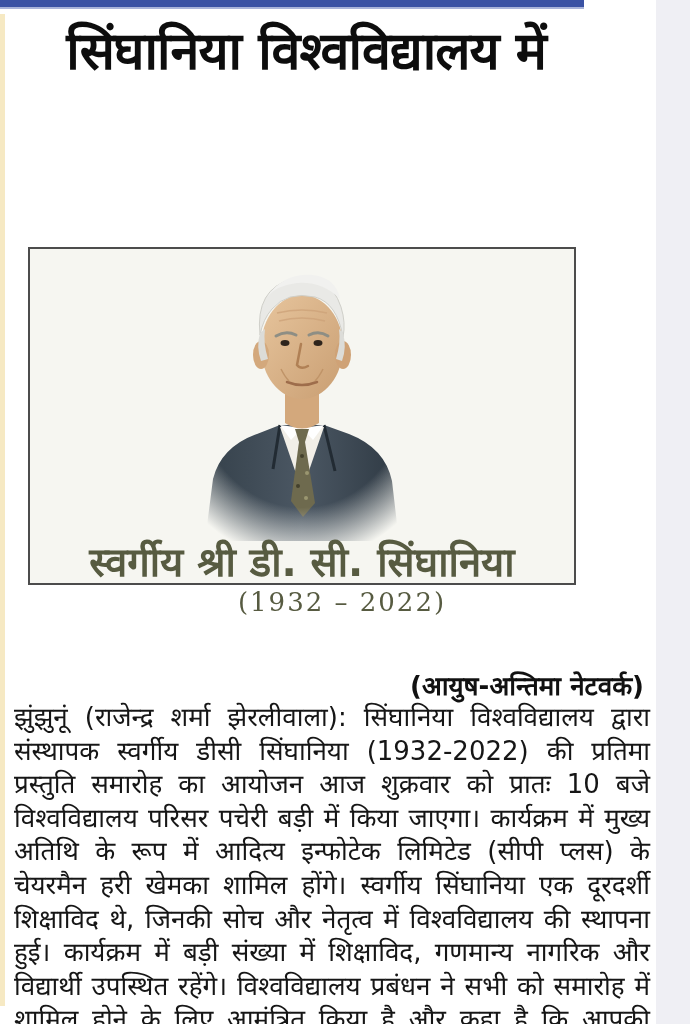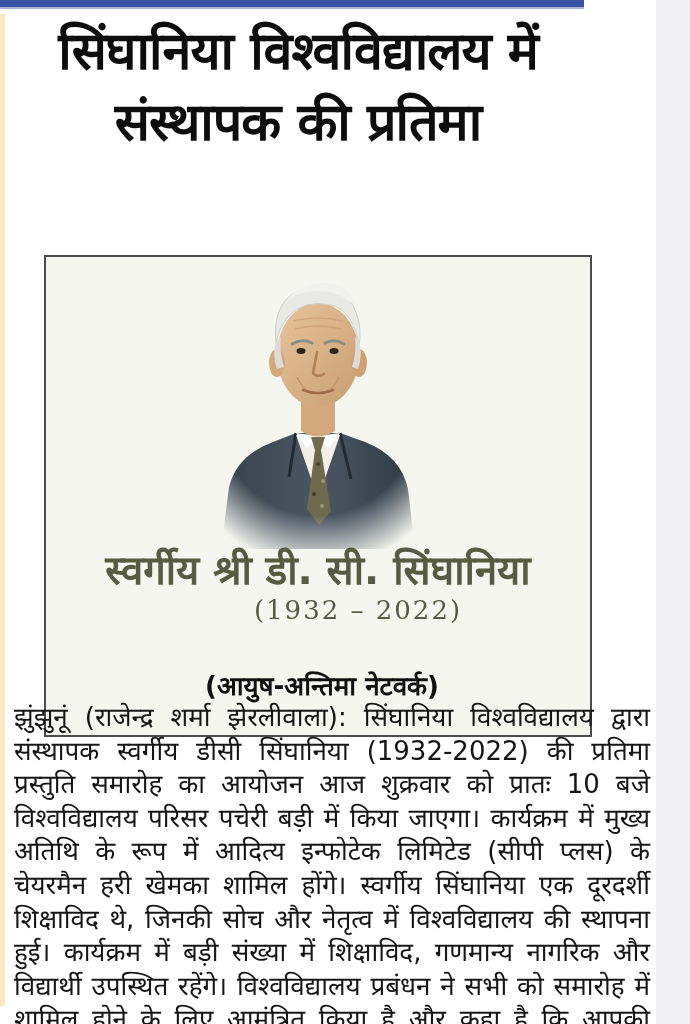--- a/index.html
+++ b/index.html
@@ -7,61 +7,60 @@
     width:690px;height:1024px;position:relative;background:#ffffff;
     font-family:"DejaVu Sans","Liberation Sans",sans-serif;
     overflow:hidden;
   }
   .top-bar{position:absolute;left:0;top:0;width:584px;height:7px;background:#3a52a4;}
   .top-bar-underline{position:absolute;left:0;top:7px;width:584px;height:2px;background:#a9b4da;}
   .left-strip{position:absolute;left:0;top:14px;width:5px;height:992px;background:#f6e9c3;}
   .right-strip{position:absolute;left:656px;top:0;width:34px;height:1024px;background:#efeff4;}
 
   .headline{
-    position:absolute;left:0;top:16px;width:596px;text-align:center;
+    position:absolute;left:8px;top:16px;width:596px;text-align:center;
     font-weight:bold;color:#0d0d0d;font-size:52px;line-height:71px;letter-spacing:-1px;
   }
 
   .photo-box{
-    position:absolute;left:28px;top:255px;width:548px;height:482px;
-    border:2px solid #4c4c4c;background:#f6f6f1;box-sizing:border-box;margin-left:16px;
+    position:absolute;left:28px;top:247px;width:548px;height:338px;
+    border:2px solid #4c4c4c;background:#f6f6f1;box-sizing:border-box;
   }
   .portrait-wrap{position:absolute;left:50%;top:2px;transform:translateX(-50%);width:250px;height:290px;}
   .caption-name{
     position:absolute;left:0;top:284px;width:100%;text-align:center;
     font-size:40px;font-weight:bold;color:#575b41;letter-spacing:0;
   }
   .caption-years{
     position:absolute;left:0;top:338px;width:100%;text-align:center;
     font-size:26px;color:#575b41;letter-spacing:2px;
     font-family:"DejaVu Serif","Liberation Serif",serif;
     padding-left:40px;
   }
 
   .credit{
-    position:absolute;left:0;top:667px;width:644px;text-align:center;
+    position:absolute;left:0;top:667px;width:644px;text-align:right;
     font-weight:bold;font-size:26px;color:#111111;
   }
   .article-body{
     position:absolute;left:14px;top:701px;width:636px;margin:0;
     font-size:26px;line-height:33.6px;text-align:justify;color:#161616;
   }
   .byline{font-weight:normal;}
 </style>
 </head>
 <body>
 
 <div class="top-bar"></div>
 <div class="top-bar-underline"></div>
 <div class="left-strip"></div>
 <div class="right-strip"></div>
 
 <div class="headline">
   <div>सिंघानिया विश्वविद्यालय में</div>
-  <div>संस्थापक की प्रतिमा</div>
 </div>
 
 <div class="photo-box">
   <div class="portrait-wrap">
     <svg viewBox="0 0 250 290" width="250" height="290" aria-hidden="true">
       <defs>
         <linearGradient id="skinG" x1="0" y1="0" x2="1" y2="1">
           <stop offset="0" stop-color="#e7c59d"></stop>
             <stop offset="1" stop-color="#c99e72"></stop>
         </linearGradient>

